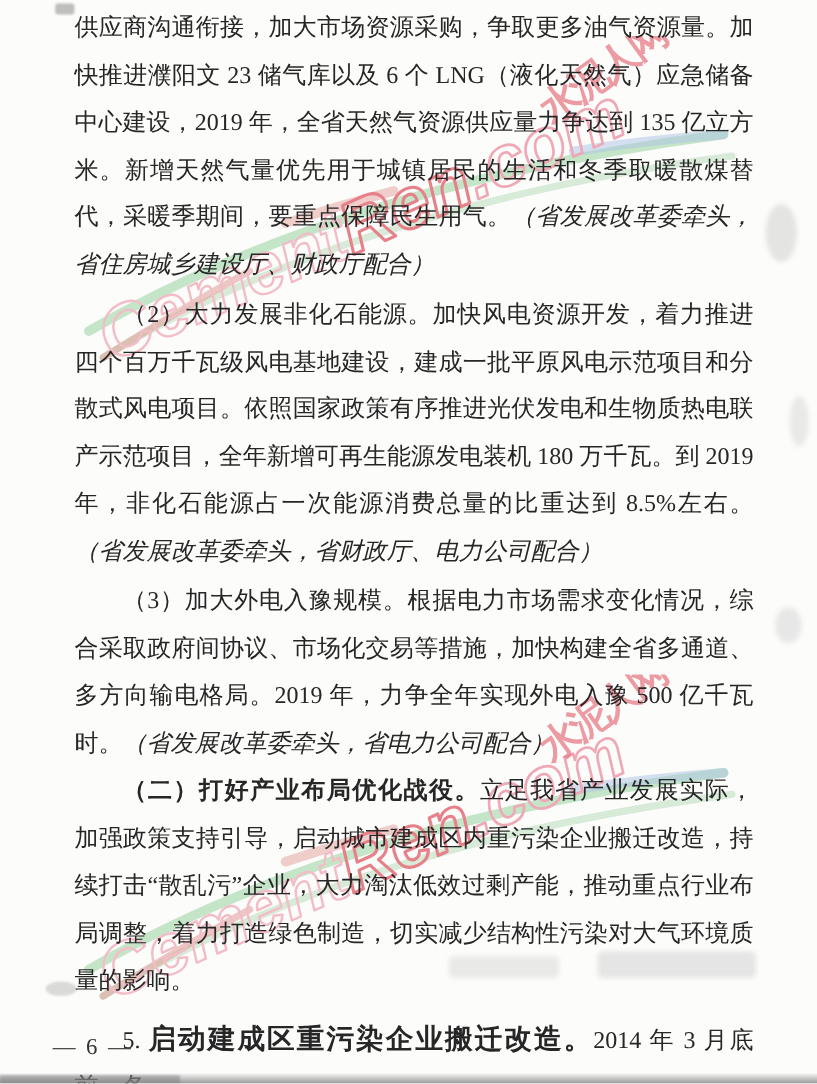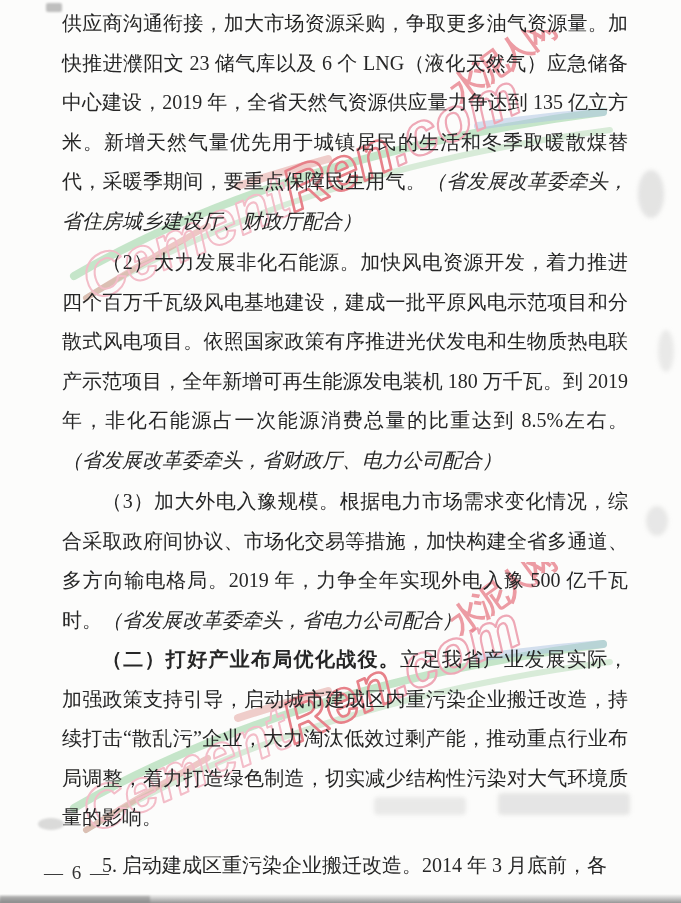--- a/index.html
+++ b/index.html
@@ -14,21 +14,21 @@
     font-size:20px;line-height:39.5px;
     text-align:justify;text-justify:inter-ideograph;
   }
   .para{margin:0;}
   .para.indent{text-indent:2em;}
   .para.gap-sm{margin-top:2px;}
   .para.gap-md{margin-top:8px;}
   .seg{}
   .seg.kai{font-style:italic;}
   .seg.bold-italic{font-weight:bold;letter-spacing:.5px;}
-  .seg.bold{font-family:"Liberation Sans","DejaVu Sans",sans-serif;font-weight:400;font-size:20px;}
+  .seg.bold{font-family:"Liberation Sans","DejaVu Sans",sans-serif;font-weight:700;font-size:23px;}
   .pageno{
     position:absolute;left:44px;top:862px;font-size:19px;letter-spacing:2px;color:#333;
   }
   
   .wm{position:absolute;pointer-events:none;opacity:.75;}
   .wm.top{left:58px;top:30px;}
   .wm.bottom{left:58px;top:562px;}
   .wm svg{display:block;}
   .arc{fill:none;stroke-linecap:round;}
   .arcA{stroke:#82c98c;stroke-width:8;opacity:.6;}

